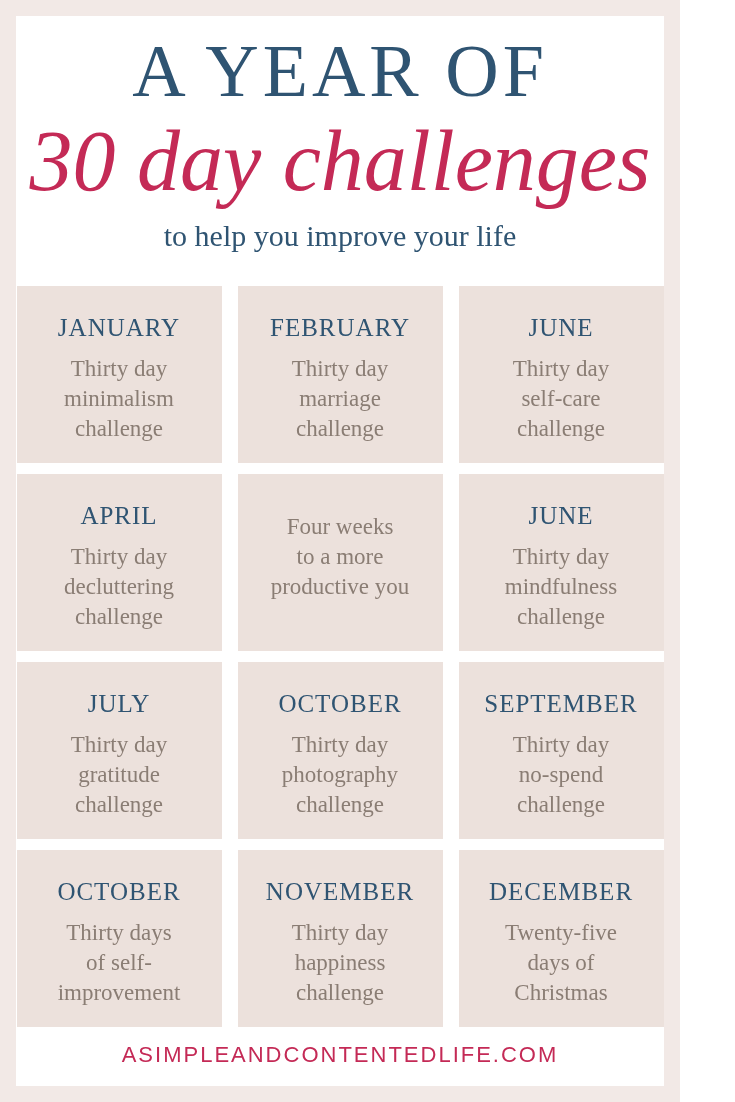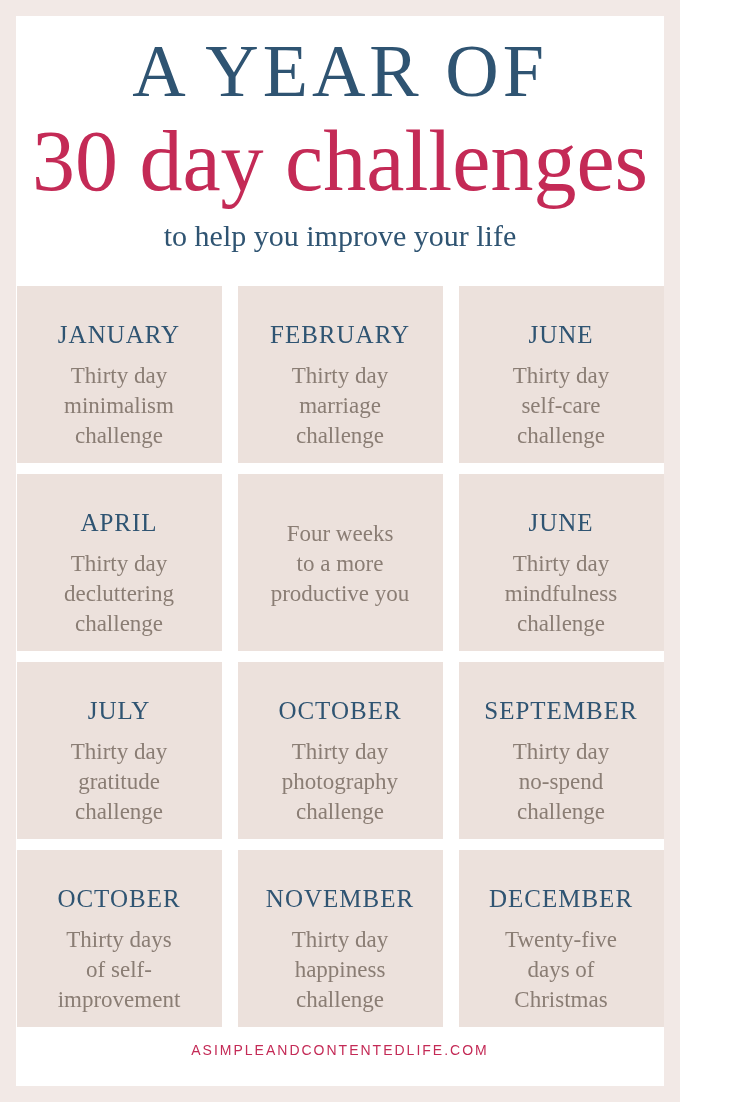--- a/index.html
+++ b/index.html
@@ -31,20 +31,21 @@
   .main-title {
     font-family: "Liberation Serif", "DejaVu Serif", serif;
     font-size: 74px;
     line-height: 1.0;
     font-weight: 400;
     letter-spacing: 4px;
     color: var(--navy);
   }
   .accent-title {
     font-family: "Liberation Serif", "DejaVu Serif", serif;
+    font-style: italic;
     font-size: 86px;
     line-height: 1.0;
     font-weight: 400;
     color: var(--red);
     margin-top: 10px;
   }
   .tagline {
     font-size: 30px;
     line-height: 1.2;
     color: var(--navy);
@@ -54,21 +55,21 @@
     margin-top: 32px;
     display: grid;
     grid-template-columns: repeat(3, 205px);
     grid-auto-rows: 177px;
     gap: 11px 16px;
     justify-content: center;
   }
   .month-card {
     background: var(--card_bg);
     text-align: center;
-    padding-top: 34px;
+    padding-top: 27px;
   }
   .month-name {
     font-size: 25px;
     line-height: 1.2;
     letter-spacing: 1px;
     font-weight: 400;
     color: var(--navy);
   }
   .month-challenge {
     margin-top: 11px;
@@ -76,21 +77,21 @@
     line-height: 30px;
     color: var(--body_text);
     white-space: pre-line;
   }
   .footer {
     margin-top: 15px;
     text-align: center;
   }
   .website-url {
     font-family: "Liberation Sans", "DejaVu Sans", sans-serif;
-    font-size: 14px;
+    font-size: 22px;
     letter-spacing: 2px;
     color: var(--red);
   }
 </style>
 </head>
 <body>
 
 <div class="page">
 
   <div class="header">

